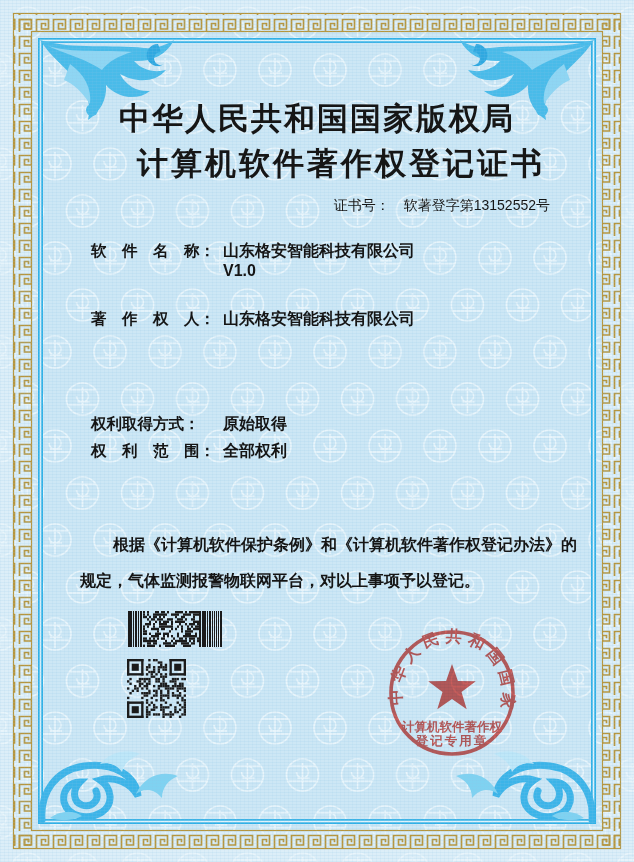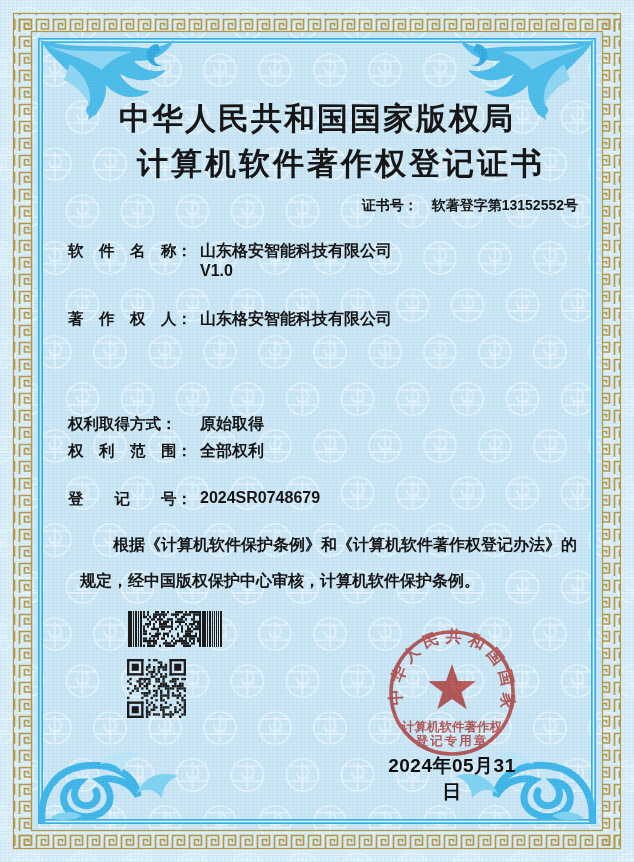--- a/index.html
+++ b/index.html
@@ -10,24 +10,24 @@
     background:repeating-linear-gradient(0deg, rgba(140,196,230,.14) 0 1px, rgba(255,255,255,0) 1px 3px);}
   .guilloche2{position:absolute;inset:0;z-index:1;pointer-events:none;
     background:repeating-linear-gradient(90deg, rgba(140,196,230,.10) 0 1px, rgba(255,255,255,0) 1px 4px);}
   .txt{position:absolute;z-index:3;color:#161616;}
   .title1{top:98px;left:0;width:634px;text-align:center;
     font-family:"Liberation Serif","DejaVu Serif",serif;font-weight:700;
     font-size:31px;letter-spacing:2px;white-space:nowrap;}
   .title2{top:143px;left:0;width:634px;text-align:center;
     font-family:"Liberation Serif","DejaVu Serif",serif;font-weight:700;
     font-size:31px;letter-spacing:3px;white-space:nowrap;padding-left:24px;}
-  .certno{top:197px;right:56px;font-size:14px;font-weight:700;white-space:nowrap;}
+  .certno{top:197px;right:84px;font-size:14px;font-weight:400;white-space:nowrap;}
   .certno .gap{display:inline-block;width:14px;}
   .row{position:absolute;left:68px;z-index:3;font-weight:700;font-size:16px;color:#151515;white-space:nowrap;}
-  .row .lbl{display:inline-block;width:132px;font-size:15.5px;vertical-align:top;}
+  .row .lbl{display:inline-block;width:132px;font-size:15.5px;vertical-align:top;margin-left:23px;}
   .row .val{display:inline-block;vertical-align:top;}
   .r1{top:241px;} .r2{top:309px;} .r3{top:414px;} .r4{top:441px;} .r5{top:489px;}
   .val2{}
   .statement{top:527px;left:80px;width:540px;font-size:16px;font-weight:700;color:#151515;line-height:36px;}
   .statement .ln{white-space:nowrap;}
   .statement .ind{text-indent:33px;}
   .codes{position:absolute;z-index:3;}
   #barcode{left:128px;top:611px;width:94px;height:36px;}
   #qrcode{left:127px;top:659px;width:59px;height:59px;}
   .date{top:753px;left:382px;width:140px;text-align:center;font-size:19px;font-weight:700;
@@ -111,27 +111,24 @@
   </div>
   <div class="row r3">
     <span class="lbl">权利取得方式：</span><span class="val">原始取得</span>
   </div>
   <div class="row r2">
     <span class="lbl">著　作　权　人：</span><span class="val">山东格安智能科技有限公司</span>
   </div>
   <div class="row r4">
     <span class="lbl">权　利　范　围：</span><span class="val">全部权利</span>
   </div>
-  <div class="row r5">
-    <span class="lbl">登　　记　　号：</span><span class="val">2024SR0748679</span>
-  </div>
 
   <div class="txt statement">
     <div class="ln ind">根据《计算机软件保护条例》和《计算机软件著作权登记办法》的</div>
-    <div class="ln">规定，经中国版权保护中心审核，计算机软件保护条例。</div>
+    <div class="ln">规定，气体监测报警物联网平台，对以上事项予以登记。</div>
   </div>
 
   <svg id="barcode" class="codes" viewBox="0 0 94 36">
       <rect x="0" y="0" width="4" height="36" fill="#1b1b1b"></rect>
       <rect x="5" y="0" width="1" height="36" fill="#1b1b1b"></rect>
       <rect x="7" y="0" width="2" height="36" fill="#1b1b1b"></rect>
       <rect x="10" y="0" width="1" height="36" fill="#1b1b1b"></rect>
       <rect x="12" y="0" width="2" height="36" fill="#1b1b1b"></rect>
       <rect x="15" y="0" width="2" height="2.4" fill="#1b1b1b"></rect>
       <rect x="15" y="2.4" width="2" height="2.4" fill="#1b1b1b"></rect>
@@ -604,15 +601,14 @@
     <circle cx="70" cy="69" r="61" fill="none" stroke="#dd5550" stroke-width="3.6"></circle>
     <path id="arcp" d="M 20.5,81 A 51,51 0 1 1 119.5,81" fill="none"></path>
     <text font-size="16" font-weight="bold" fill="#d9534e" letter-spacing="4">
       <textPath href="#arcp" startOffset="0" textLength="256" lengthAdjust="spacing">中华人民共和国国家版权局</textPath>
     </text>
     <polygon points="70,40 75.9,56.9 93.8,57.3 79.5,68.1 84.7,85.2 70,75 55.3,85.2 60.5,68.1 46.2,57.3 64.1,56.9" fill="#d9534e"></polygon>
     <text x="70" y="107" text-anchor="middle" font-size="12.5" font-weight="bold" fill="#d9534e">计算机软件著作权</text>
     <text x="70" y="121" text-anchor="middle" font-size="12.5" font-weight="bold" fill="#d9534e" letter-spacing="2">登记专用章</text>
   </svg>
 
-  <div class="txt date">2024年05月31日</div>
 
 </div>
 
 </body></html>

